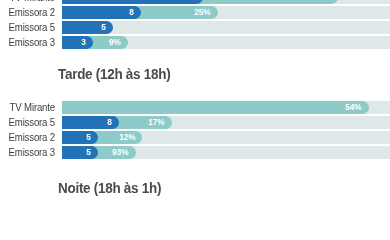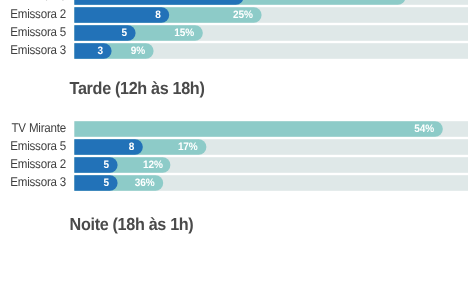--- a/index.html
+++ b/index.html
@@ -104,23 +104,20 @@
         </div>
         <div class="seg seg-count" style="width:24.0%;">
           <span class="seg-label">8</span>
         </div>
       </div>
     </div>
 
     <div class="bar-row">
       <div class="row-label">Emissora 5</div>
       <div class="track">
-        <div class="seg seg-pct" style="width:32.5%;">
-          <span class="seg-label">15%</span>
-        </div>
         <div class="seg seg-count" style="width:15.5%;">
           <span class="seg-label">5</span>
         </div>
       </div>
     </div>
 
     <div class="bar-row">
       <div class="row-label">Emissora 3</div>
       <div class="track">
         <div class="seg seg-pct" style="width:20.0%;">
@@ -168,21 +165,21 @@
         <div class="seg seg-count" style="width:11.0%;">
           <span class="seg-label">5</span>
         </div>
       </div>
     </div>
 
     <div class="bar-row">
       <div class="row-label">Emissora 3</div>
       <div class="track">
         <div class="seg seg-pct" style="width:22.5%;">
-          <span class="seg-label">36%</span>
+          <span class="seg-label">93%</span>
         </div>
         <div class="seg seg-count" style="width:11.0%;">
           <span class="seg-label">5</span>
         </div>
       </div>
     </div>
 
   </div>
 
   <div class="section-heading" id="heading-noite" style="top:180px;">Noite (18h às 1h)</div>

